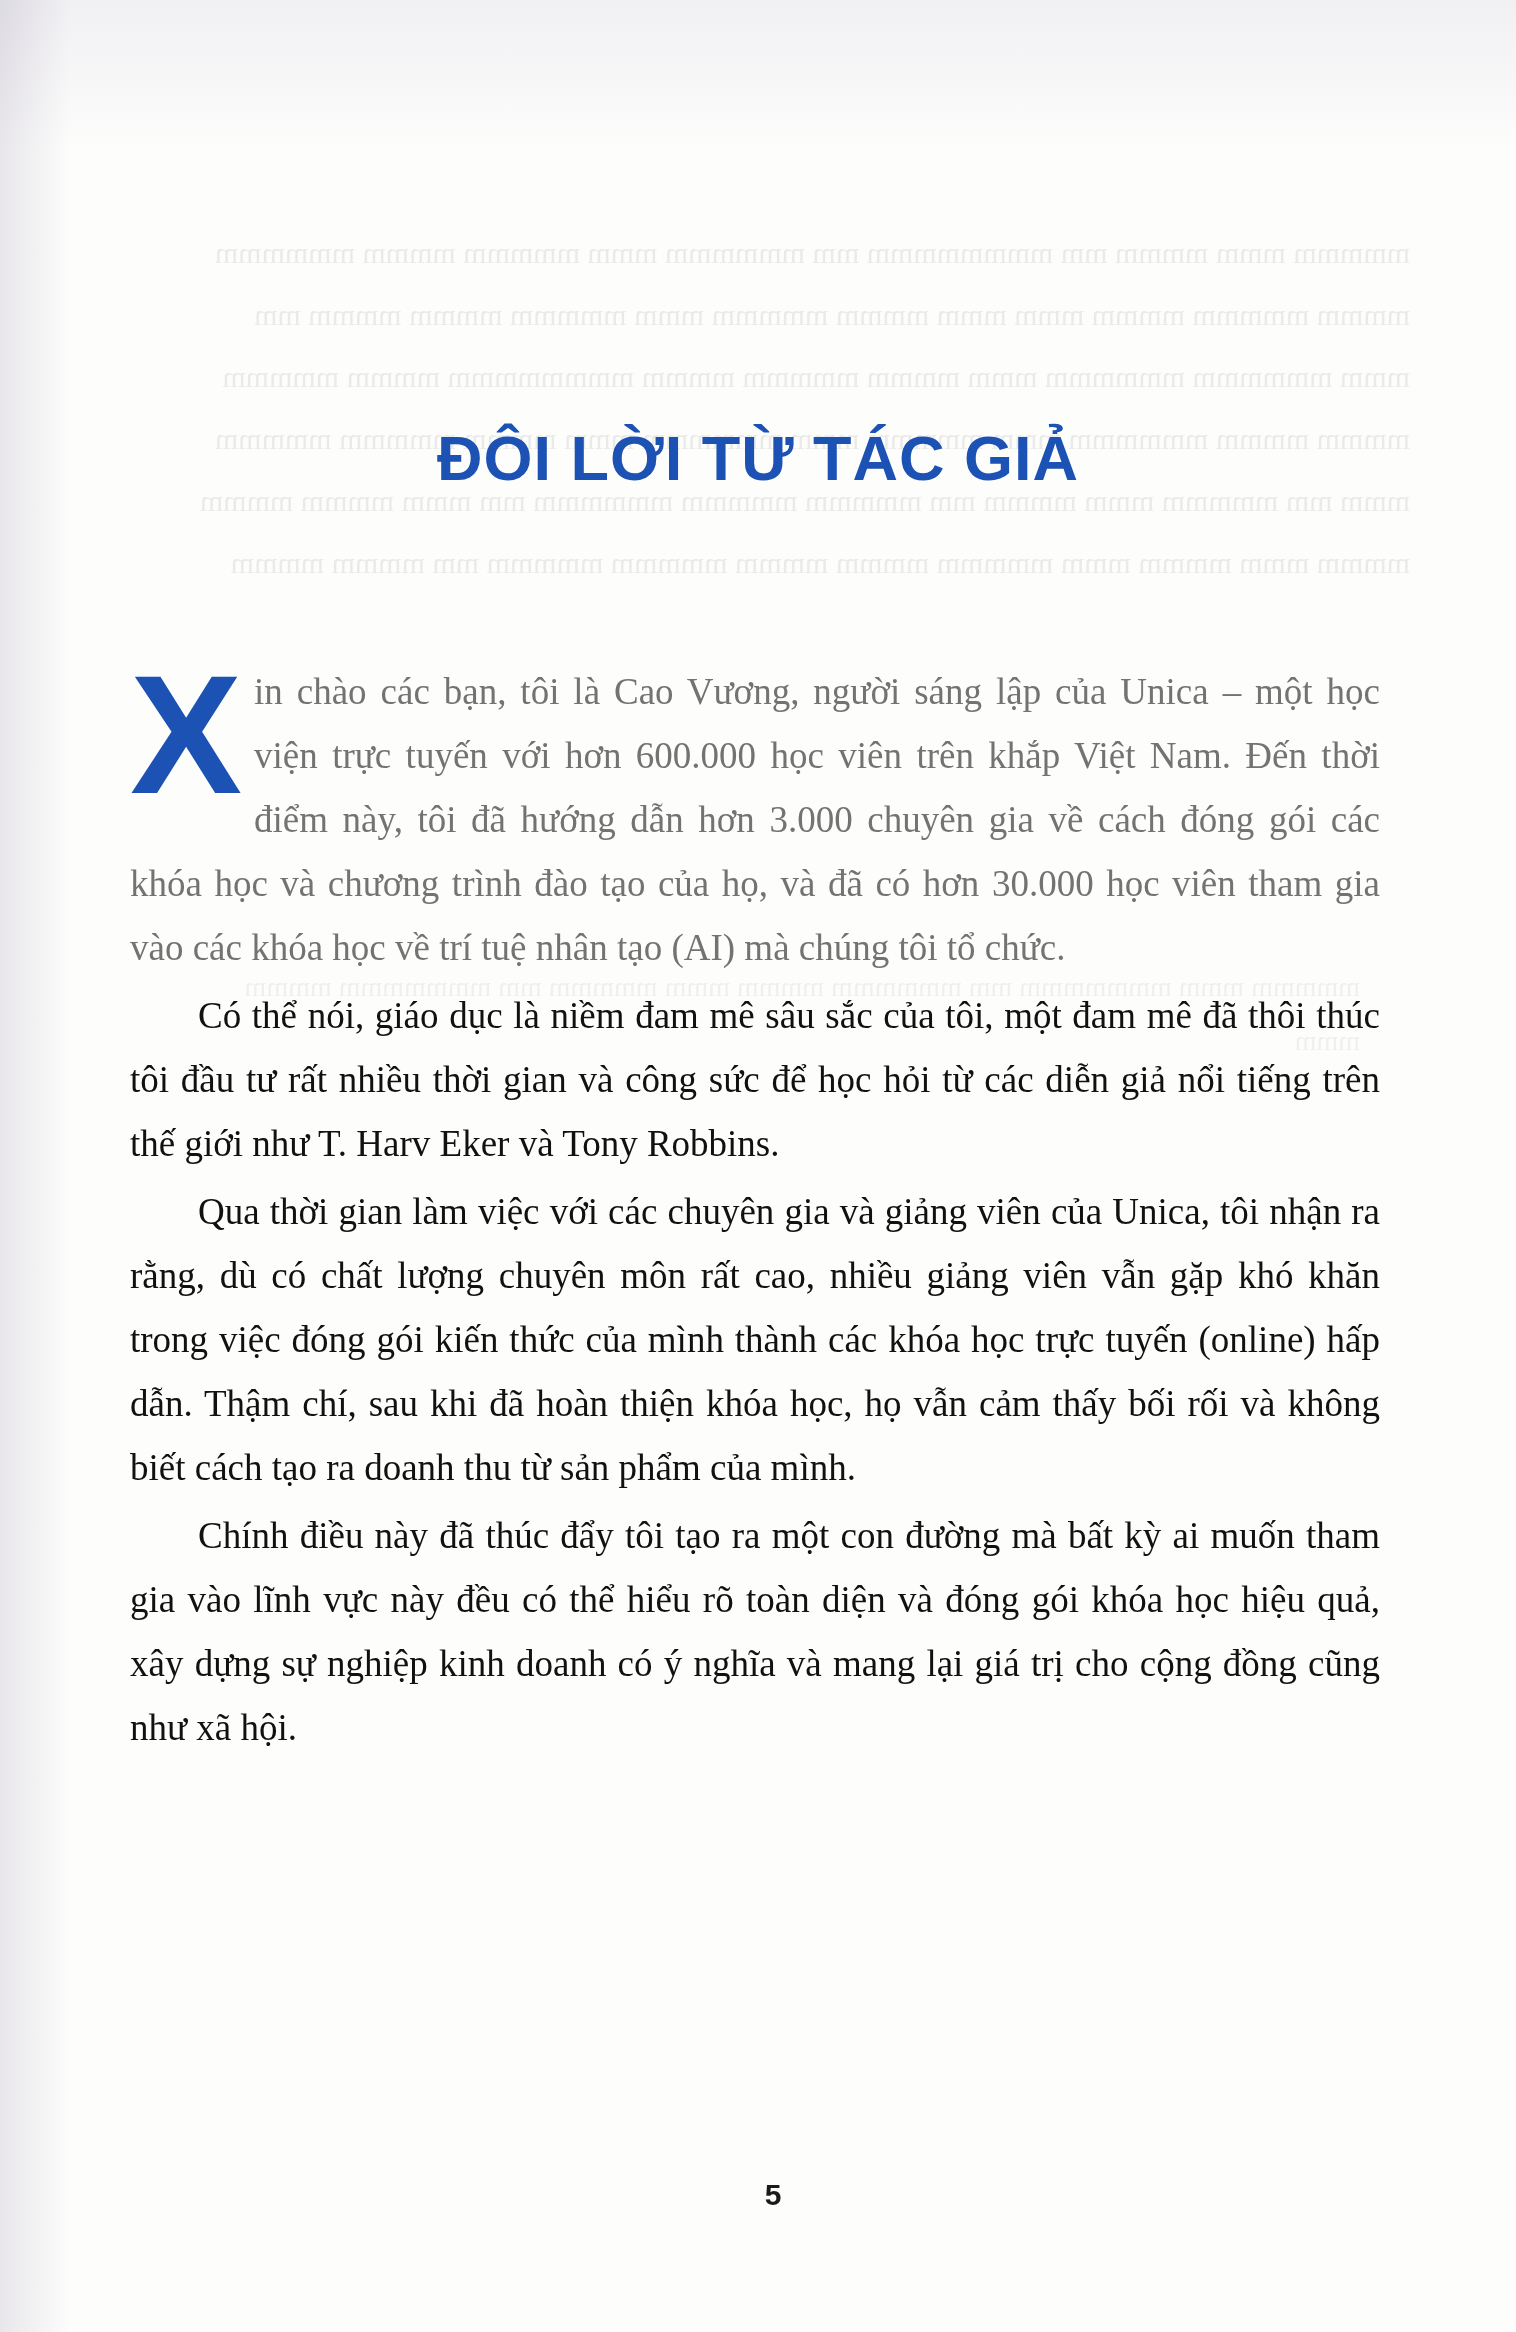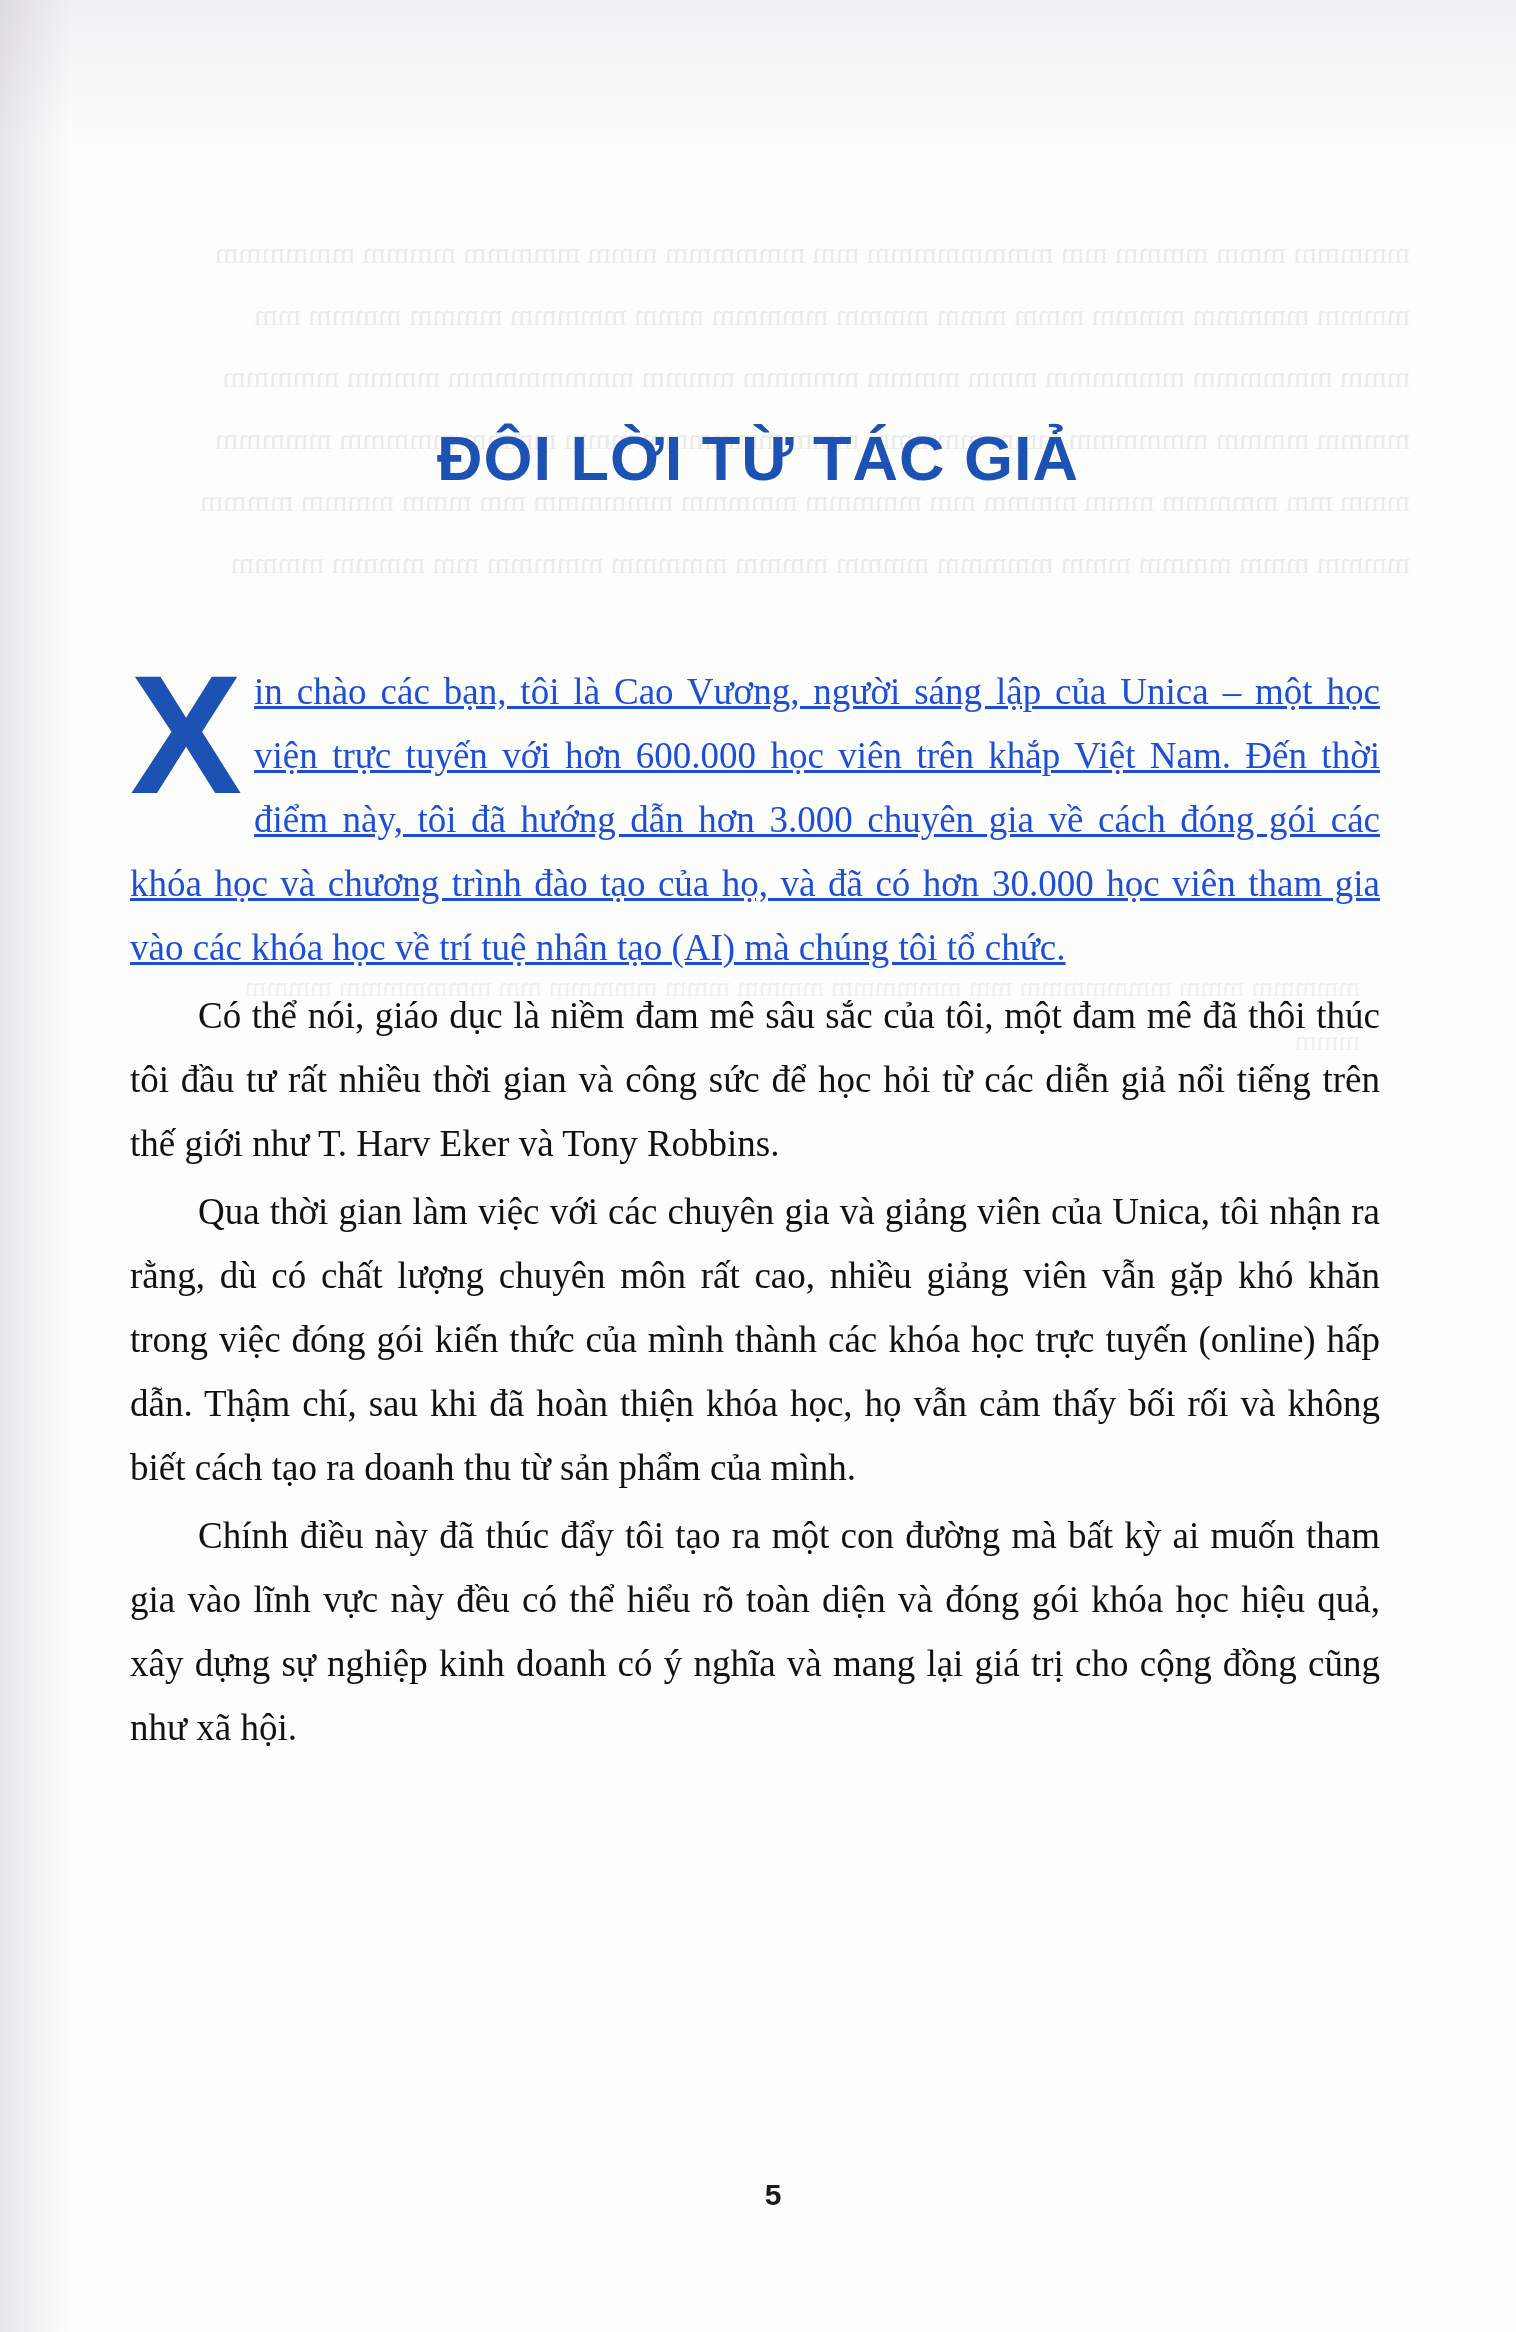--- a/index.html
+++ b/index.html
@@ -92,23 +92,22 @@
     text-indent: 0;
     color: #111;
   }
   p.indent {
     text-indent: 68px;
   }
   .first-para {
     font-size: 37px;
     line-height: 64px;
     text-align: justify;
-    color: #1d4ed8;
+    color: #737373;
     margin: 0 0 4px 0;
-    text-decoration: underline;
   }
   .page-number {
     position: absolute;
     bottom: 120px;
     left: 0;
     width: 100%;
     text-align: center;
     padding-left: 30px;
     box-sizing: border-box;
     font-family: "Liberation Sans", sans-serif;

